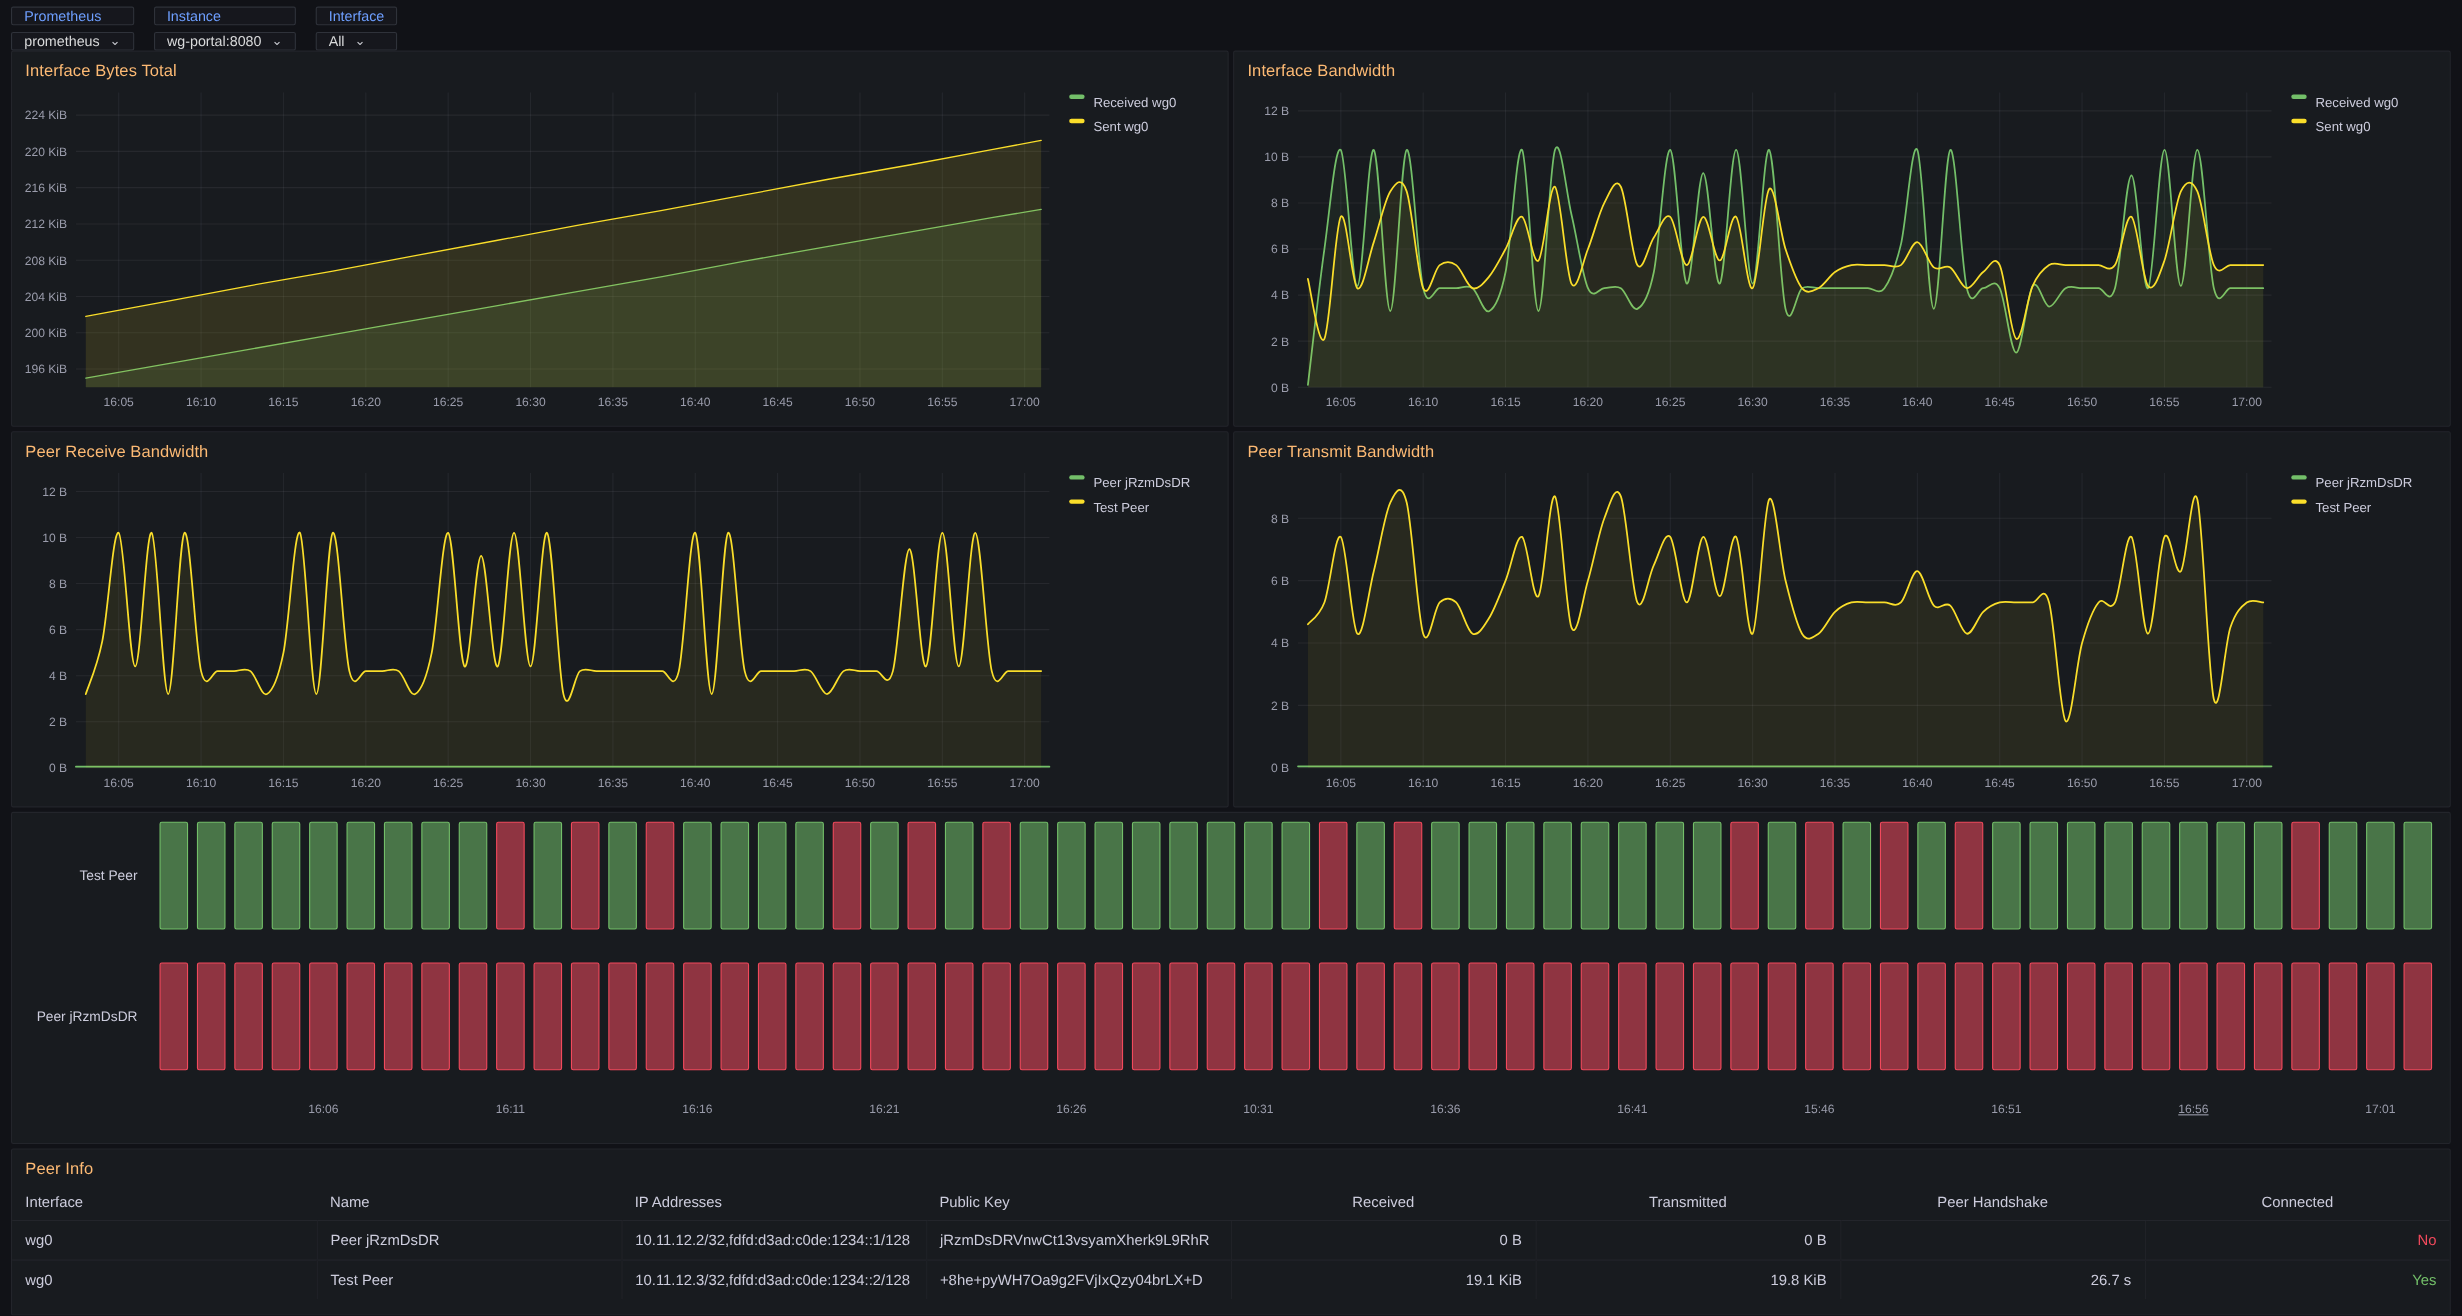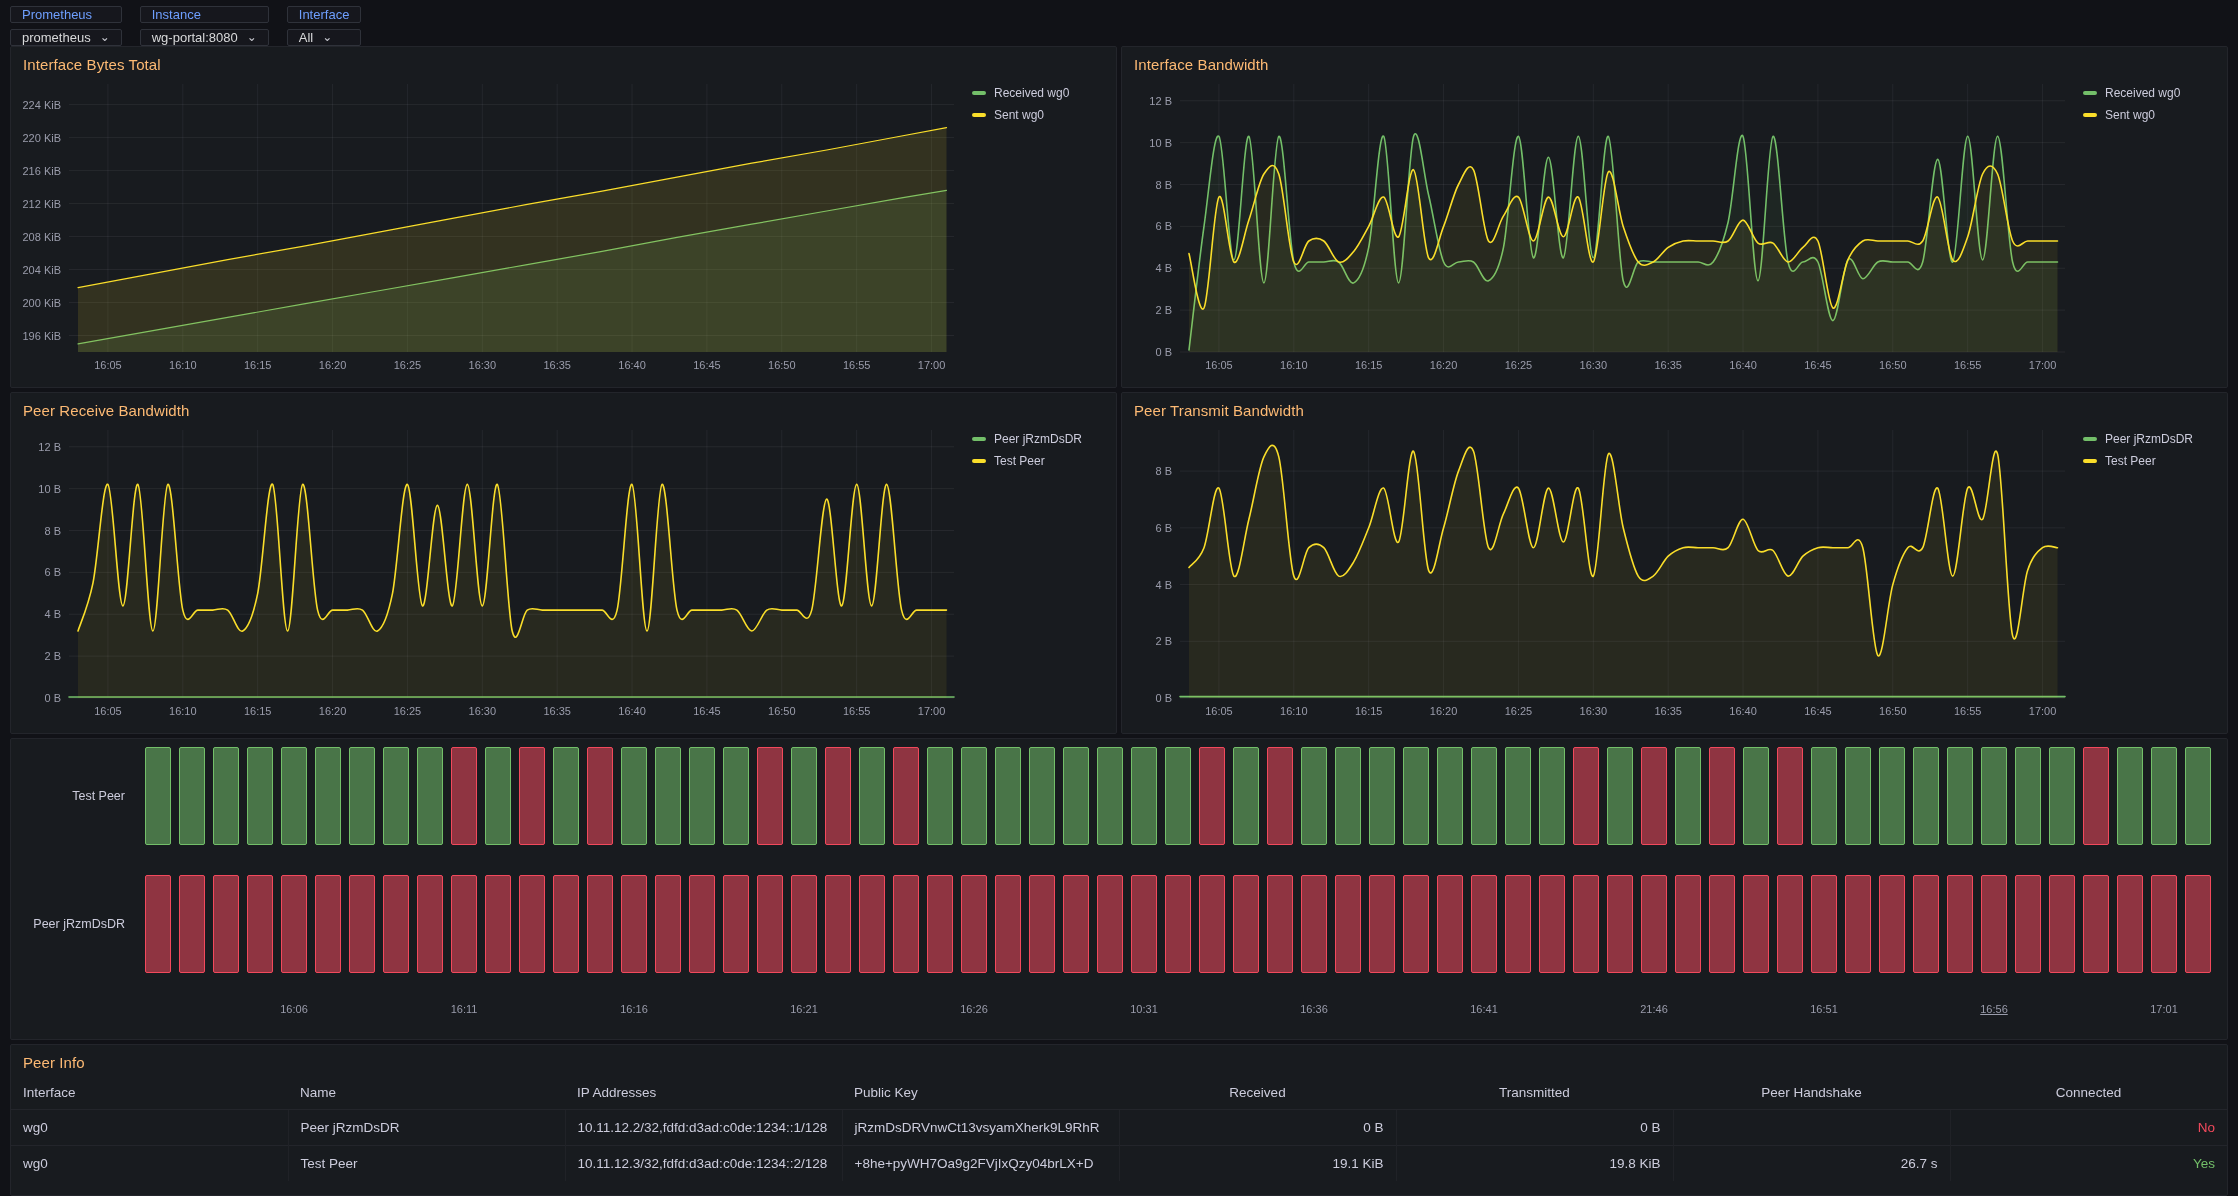--- a/index.html
+++ b/index.html
@@ -22,21 +22,21 @@
   .chev { color:#c7c8cf; font-size:12px; line-height:1; transform:translateY(-1px); }
 
   
   .row-pair { display:grid; grid-template-columns:1fr 1fr; gap:4px; margin-bottom:4px; flex:0 0 auto; }
   .panel { background:#181b1f; border:1px solid #23252b; border-radius:2px; box-sizing:border-box; overflow:hidden; }
   .panel h2 { margin:0; padding:9px 12px 1px; font-size:15px; font-weight:500; color:#fdba74; letter-spacing:.1px; }
   .ts-panel { height:342px; }
   .ts-body { display:flex; padding:0 6px 0 2px; }
   .ts-chart { flex:1; height:300px; position:relative; cursor:crosshair; }
   .ts-legend { width:150px; padding:12px 0 0 12px; box-sizing:border-box; display:flex; flex-direction:column; gap:8px; }
-  .legend-item { display:flex; align-items:center; gap:8px; font-size:12px; color:#ccccdc; cursor:pointer; white-space:nowrap; }
+  .legend-item { display:flex; gap:8px; font-size:12px; color:#ccccdc; cursor:pointer; white-space:nowrap; }
   .legend-swatch { width:14px; height:4px; border-radius:2px; flex:0 0 auto; }
   .tick { font-size:11px; fill:#9a9cab; }
 
   
   .history-panel { height:302px; margin-bottom:4px; flex:0 0 auto; }
   .history-body { padding:8px 12px 0; }
   .h-row { display:flex; align-items:stretch; height:98px; margin-bottom:30px; }
   .h-label { width:118px; flex:0 0 auto; display:flex; align-items:center; justify-content:flex-end;
              padding-right:16px; box-sizing:border-box; font-size:12.5px; color:#ccccdc; }
   .h-bars { flex:1; display:flex; }
@@ -459,21 +459,21 @@
         </div>
         <div class="h-axis">
           <span style="left: 7.37705%;">16:06</span>
           <span style="left: 15.5738%;">16:11</span>
           <span style="left: 23.7705%;">16:16</span>
           <span style="left: 31.9672%;">16:21</span>
           <span style="left: 40.1639%;">16:26</span>
           <span style="left: 48.3607%;">10:31</span>
           <span style="left: 56.5574%;">16:36</span>
           <span style="left: 64.7541%;">16:41</span>
-          <span style="left: 72.9508%;">21:46</span>
+          <span style="left: 72.9508%;">15:46</span>
           <span style="left: 81.1475%;">16:51</span>
           <span style="left: 89.3443%; text-decoration: underline;">16:56</span>
           <span style="left: 97.541%;">17:01</span>
         </div>
       </div>
   </section>
 
   <section class="panel table-panel">
     <h2>Peer Info</h2>
     <div class="table-body">

